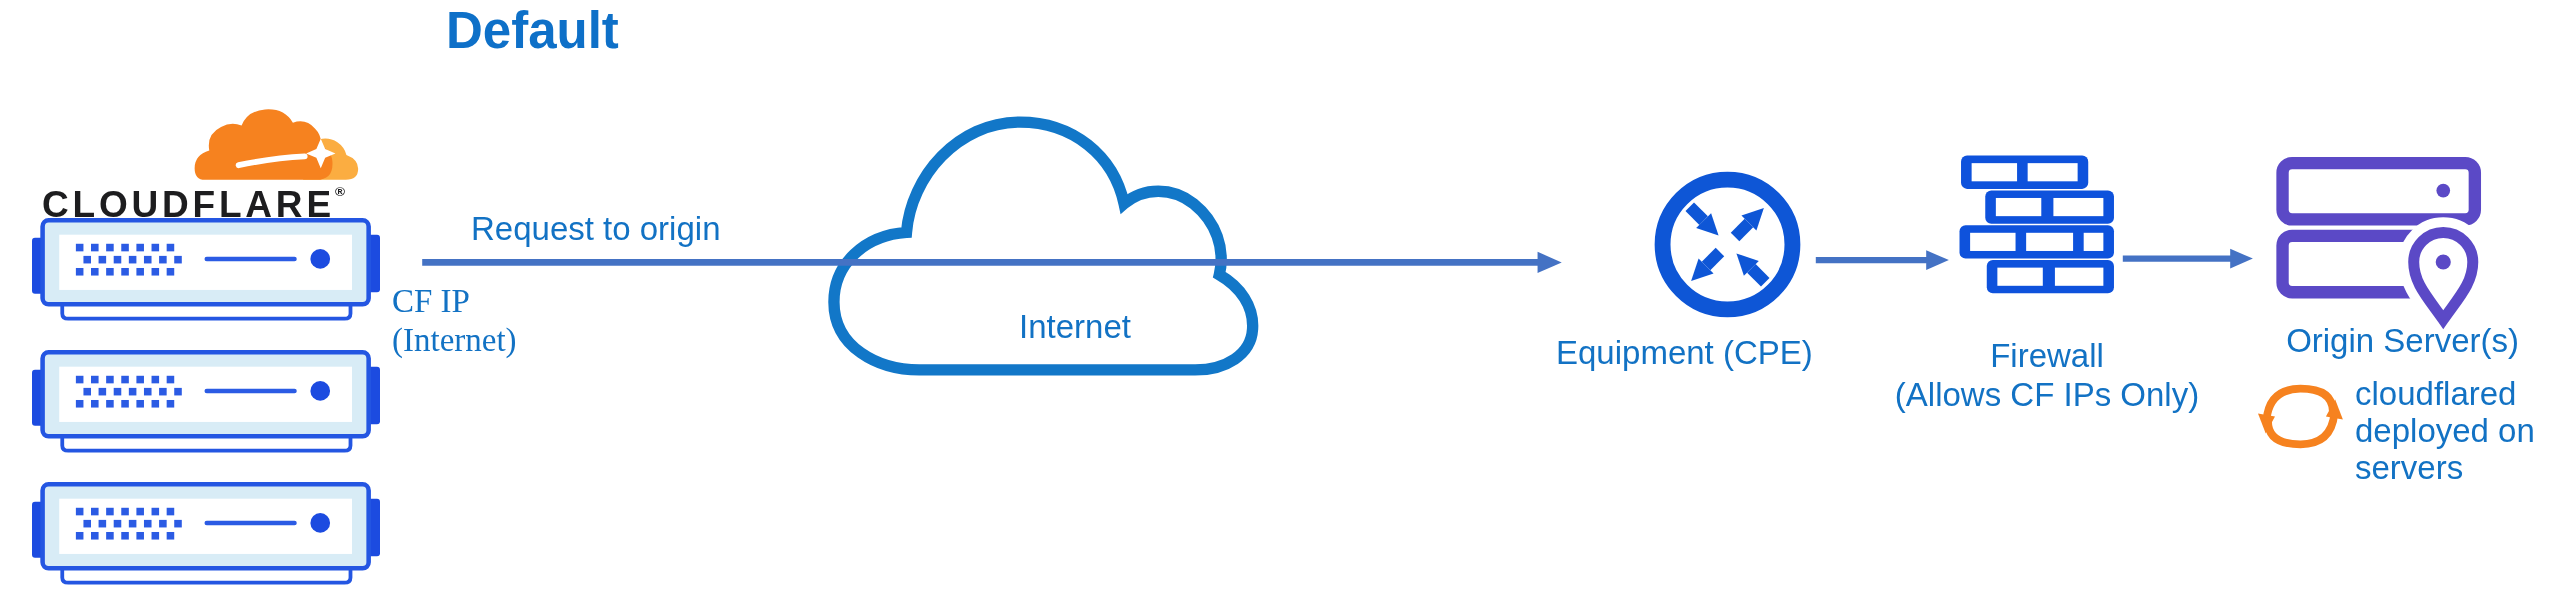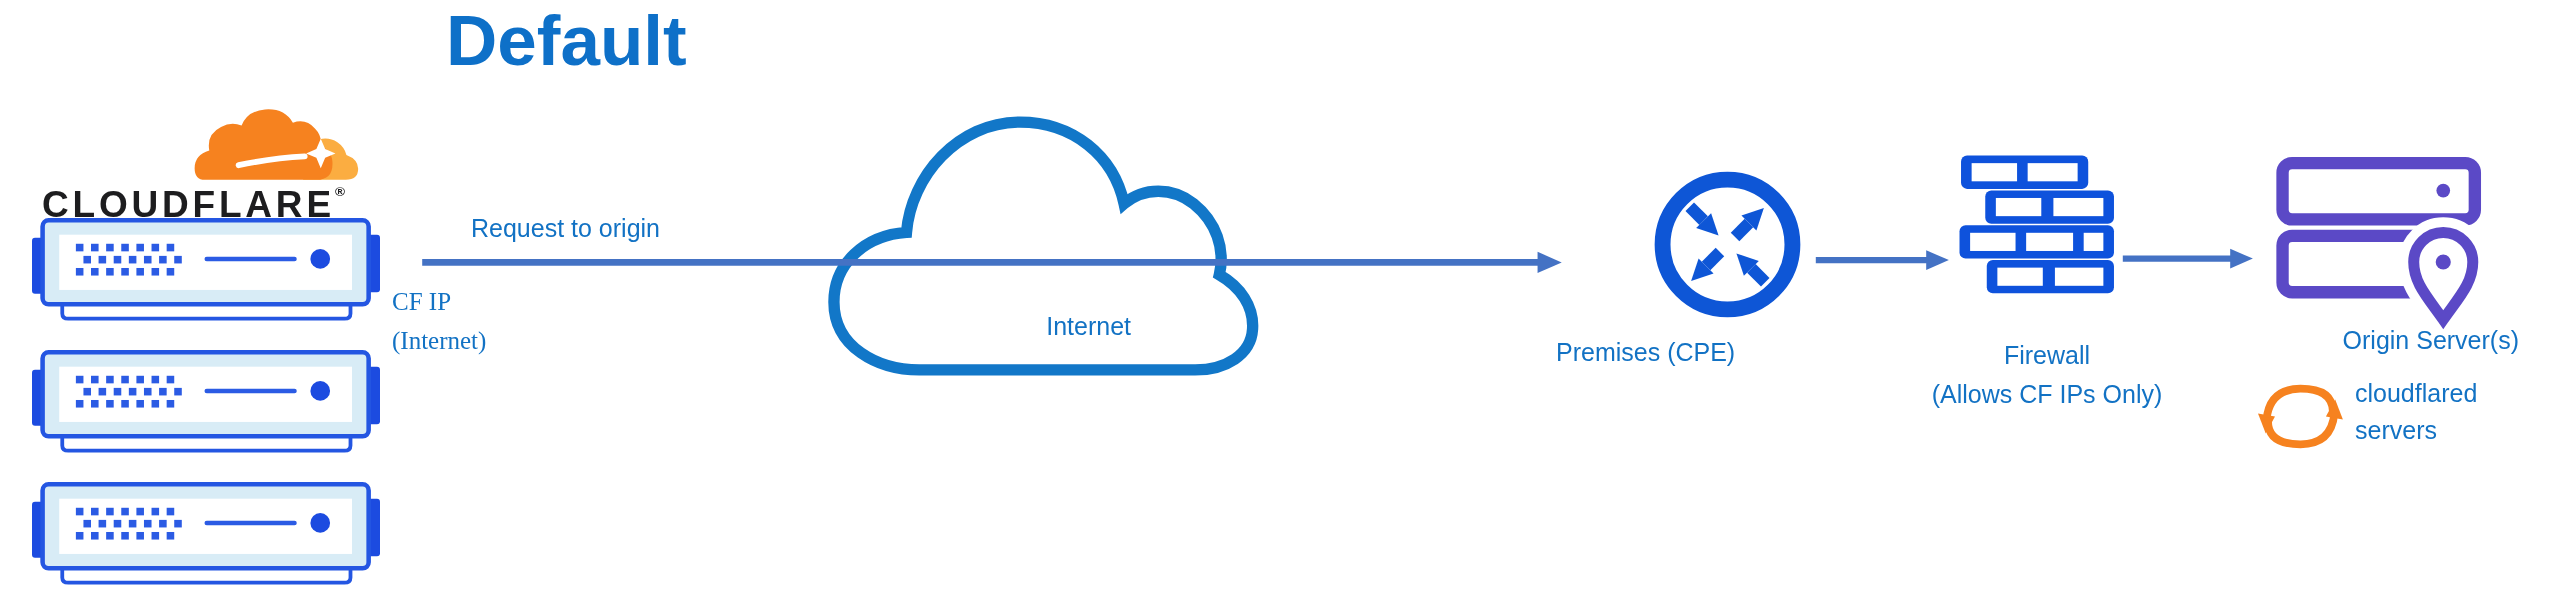--- a/index.html
+++ b/index.html
@@ -1,22 +1,22 @@
 <!DOCTYPE html>
 <html style="font-size:12px"><head>
 <meta charset="utf-8">
 <style>
   html,body{margin:0;padding:0;}
   body{
     width:2576px;height:614px;position:relative;background:#ffffff;
     font-family:"Liberation Sans","DejaVu Sans",sans-serif;overflow:hidden;
   }
   .abs{position:absolute;}
-  .lbl{color:#1272C4;font-size:25px;line-height:39px;white-space:nowrap;}
-  #title{left:446px;top:4.5px;font-size:71px;line-height:1;font-weight:600;color:#0E70C8;}
+  .lbl{color:#1272C4;font-size:33px;line-height:39px;white-space:nowrap;}
+  #title{left:446px;top:4.5px;font-size:51px;line-height:1;font-weight:600;color:#0E70C8;}
   #cf-logo-cloud{left:191px;top:108px;width:173px;height:77px;}
   #cf-wordmark{left:42px;top:184px;font-size:37px;font-weight:900;letter-spacing:3.8px;color:#1d1d1f;white-space:nowrap;}
   #cf-wordmark sup{font-size:13.6px;letter-spacing:0;vertical-align:21px;}
   .server-svg{left:32px;width:348px;height:103px;}
   #server-1{top:218px;} #server-2{top:350px;} #server-3{top:482px;}
   #request-label{left:471px;top:209px;}
   #cfip-label{left:392px;top:282px;font-family:Liberation Serif, serif;}
   #arrow-layer{left:0;top:0;width:2576px;height:614px;z-index:5;pointer-events:none;}
   #internet-cloud{left:817px;top:107px;width:454px;height:269px;z-index:2;}
   #internet-label{left:965px;top:307px;width:166px;text-align:right;z-index:6;}
@@ -179,21 +179,21 @@
         <line x1="0" y1="0" x2="26" y2="0"></line>
         <polygon stroke="none" points="26,-14 54,0 26,14"></polygon>
       </g>
     <g transform="translate(150,150) rotate(-135)">
         <line x1="0" y1="0" x2="26" y2="0"></line>
         <polygon stroke="none" points="26,-14 54,0 26,14"></polygon>
       </g>
   </g>
 </svg>
 <div id="cpe-label" class="abs lbl">
-  <span class="line">Premises (CPE)</span>
+  <span class="line">Equipment (CPE)</span>
 </div>
 
 <svg id="firewall-icon" class="abs" viewBox="0 0 210 190">
   <g fill="#0E52DC">
     <rect x="4" y="0" width="168" height="44" rx="8"></rect>
     <rect x="36" y="46" width="170" height="44" rx="8"></rect>
     <rect x="2" y="92" width="204" height="44" rx="8"></rect>
     <rect x="38" y="138" width="168" height="44" rx="8"></rect>
   </g>
   <g fill="#ffffff">
@@ -228,15 +228,16 @@
     <path d="M100 40 Q100 10 58 10 Q18 10 14 50" fill="none"></path>
     <polygon stroke="none" points="3,42 25,46 13,68"></polygon>
     <g transform="rotate(180 58 46)">
       <path d="M100 40 Q100 10 58 10 Q18 10 14 50" fill="none"></path>
       <polygon stroke="none" points="3,42 25,46 13,68"></polygon>
     </g>
   </g>
 </svg>
 <div id="cloudflared-label" class="abs lbl">
   <span class="line">cloudflared</span>
+  <span class="line">deployed on</span>
   <span class="line">servers</span>
 </div>
 
 
 </body></html>

